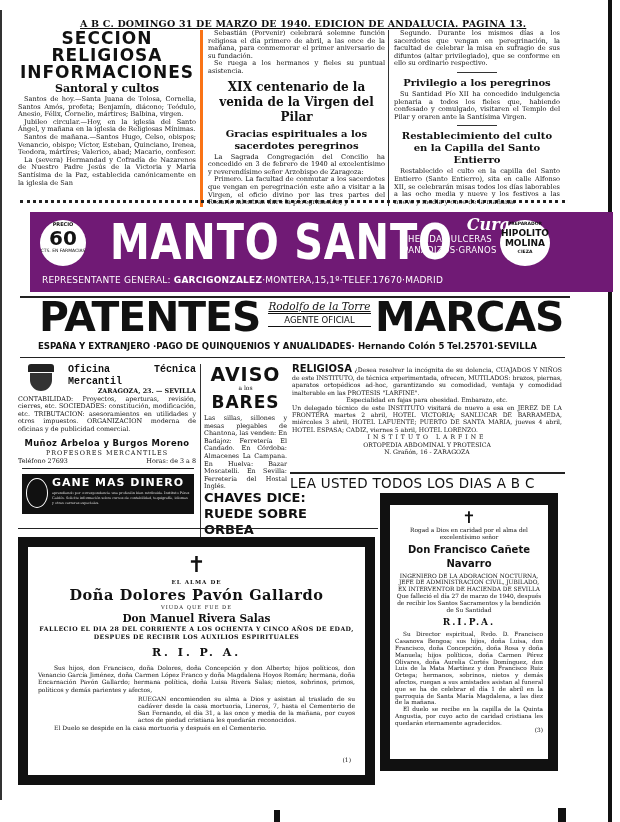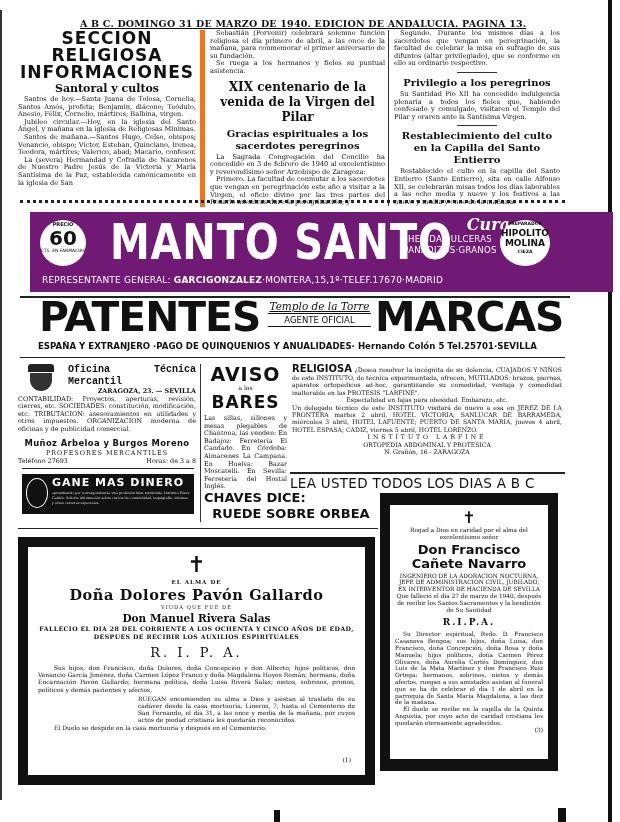--- a/index.html
+++ b/index.html
@@ -8,21 +8,21 @@
   .page { position: absolute; left: 0; top: 0; width: 620px; height: 822px; }
   .edge-right { position: absolute; left: 608px; top: 0; width: 4px; height: 822px; background: #111; }
   .edge-left { position: absolute; left: 0; top: 10px; width: 2px; height: 790px; background: #333; }
 
   .header { position: absolute; left: 80px; top: 18px; width: 420px; font-size: 9.5px; font-weight: bold; letter-spacing: 0.2px; white-space: nowrap; }
   .header span { text-decoration: underline; }
 
   .col { position: absolute; font-size: 6.6px; line-height: 7.6px; text-align: justify; }
   .col p { text-indent: 6px; }
   .c1 { left: 18px; top: 30px; width: 178px; }
-  .c2 { left: 200px; top: 30px; width: 185px; border-left: 5px solid #f97316; padding-left: 5px; }
+  .c2 { left: 200px; top: 30px; width: 185px; border-left: 3px solid #f97316; padding-left: 5px; }
   .c3 { left: 388px; top: 30px; width: 172px; border-left: 1px solid #333; padding-left: 5px; }
 
   .sec-title { font-family: "DejaVu Sans", sans-serif; font-weight: bold; text-align: center; font-size: 17px; line-height: 17px; letter-spacing: 1px; }
   .sec-sub { font-weight: bold; text-align: center; font-size: 11px; line-height: 13px; margin: 1px 0; }
   .head-m { font-weight: bold; text-align: center; font-size: 10px; line-height: 12px; margin: 3px 0 2px; }
   .head-l { font-weight: bold; text-align: center; font-size: 12px; line-height: 15px; margin: 4px 0 2px; }
   .sep { width: 40px; height: 1px; background: #333; margin: 4px auto; }
 
   .dots { position: absolute; left: 20px; top: 200px; width: 545px; height: 4px; border-top: 3px dotted #222; }
 
@@ -70,40 +70,40 @@
   .aviso .h3 { font-family: "DejaVu Sans", sans-serif; font-weight: bold; font-size: 17px; line-height: 20px; text-align: center; letter-spacing: 1px; margin-bottom: 3px; }
 
   .hern { position: absolute; left: 292px; top: 364px; width: 270px; font-size: 6.1px; line-height: 7.4px; text-align: justify; }
   .hern .t { font-family: "DejaVu Sans", sans-serif; font-weight: bold; font-size: 10px; line-height: 10px; }
   .hern .inst { text-align: center; letter-spacing: 3px; }
   .hern .cen { text-align: center; }
 
   .lea { position: absolute; left: 290px; top: 472px; width: 275px; font-family: "DejaVu Sans", sans-serif; font-size: 13.5px; line-height: 16px; border-top: 2px solid #222; padding-top: 1px; white-space: nowrap; letter-spacing: 0.3px; }
 
   .chaves { position: absolute; left: 200px; top: 490px; width: 180px; border-left: 1px solid #333; padding-left: 3px; font-family: "DejaVu Sans", sans-serif; font-weight: bold; font-size: 13px; line-height: 16px; }
-  .chaves .l2 { text-align: center; padding-right: 2px; }
+  .chaves .l2 { text-align: left; padding-right: 20px; }
 
   .obit1 { position: absolute; left: 18px; top: 537px; width: 357px; height: 248px; background: #111; padding: 10px; }
   .obit1 .inner { background: #fff; width: 100%; height: 100%; padding: 6px 10px; font-size: 6px; line-height: 7.2px; text-align: justify; position: relative; }
   .cross { text-align: center; font-size: 22px; line-height: 24px; font-family: "DejaVu Serif", serif; }
   .obit1 .alma { text-align: center; font-size: 5.6px; font-weight: bold; letter-spacing: 1px; margin-top: 2px; }
   .obit1 .name { text-align: center; font-family: "DejaVu Serif", serif; font-weight: bold; font-size: 14.5px; line-height: 18px; letter-spacing: 0.6px; }
   .obit1 .viuda { text-align: center; font-size: 5.2px; letter-spacing: 1px; }
   .obit1 .husband { text-align: center; font-weight: bold; font-size: 10.5px; line-height: 14px; }
   .obit1 .fall { text-align: center; font-weight: bold; font-size: 6.2px; line-height: 7.8px; letter-spacing: 0.4px; }
-  .obit1 .ripa { text-align: center; font-weight: normal; font-size: 13px; line-height: 13px; letter-spacing: 3px; margin: 5px 0; }
+  .obit1 .ripa { text-align: center; font-weight: bold; font-size: 11px; line-height: 13px; letter-spacing: 3px; margin: 5px 0; }
   .obit1 .body p { text-indent: 16px; }
   .obit1 .ruegan { margin-left: 100px; margin-top: 2px; }
   .obit1 .num { position: absolute; right: 14px; bottom: 12px; font-size: 6px; }
 
   .obit2 { position: absolute; left: 380px; top: 493px; width: 178px; height: 278px; background: #111; padding: 12px 10px; }
   .obit2 .inner { background: #fff; width: 100%; height: 100%; padding: 4px 5px; font-size: 5.8px; line-height: 6.8px; text-align: justify; position: relative; }
   .obit2 .cross { font-size: 16px; line-height: 18px; }
   .obit2 .intro { text-align: center; }
-  .obit2 .name { text-align: center; font-family: "DejaVu Sans", sans-serif; font-weight: bold; font-size: 13px; line-height: 14px; margin: 2px 0; }
+  .obit2 .name { text-align: center; font-family: "DejaVu Sans", sans-serif; font-weight: bold; font-size: 10px; line-height: 14px; margin: 2px 0; }
   .obit2 .cent { text-align: center; }
   .obit2 .ripa { text-align: center; font-weight: bold; font-size: 9px; line-height: 12px; letter-spacing: 2px; margin: 3px 0; }
   .obit2 p { text-indent: 8px; }
   .obit2 .num { text-align: right; }
 
   .speck { position: absolute; background: #111; }
 </style>
 </head>
 <body>
 
@@ -166,21 +166,21 @@
       <span>REPRESENTANTE GENERAL:</span>
       <b>GARCIGONZALEZ</b><span>·MONTERA,15,1º·TELEF.17670·MADRID</span>
     </div>
   </div>
 
   <div class="rule" style="left:20px;top:296px;width:550px;"></div>
 
   <div class="patentes">
     <div class="big" style="left:14px;">PATENTES</div>
     <div class="agent">
-      <div class="n">Templo de la Torre</div>
+      <div class="n">Rodolfo de la Torre</div>
       <div class="o">AGENTE OFICIAL</div>
     </div>
     <div class="big" style="left:350px;">MARCAS</div>
   </div>
   <div class="pat-line">ESPAÑA Y EXTRANJERO ·PAGO DE QUINQUENIOS Y ANUALIDADES· Hernando Colón 5 Tel.25701·SEVILLA</div>
 
   <div class="rule" style="left:20px;top:357px;width:545px;height:1px;"></div>
 
   <div class="ofi">
     <div class="logo">

